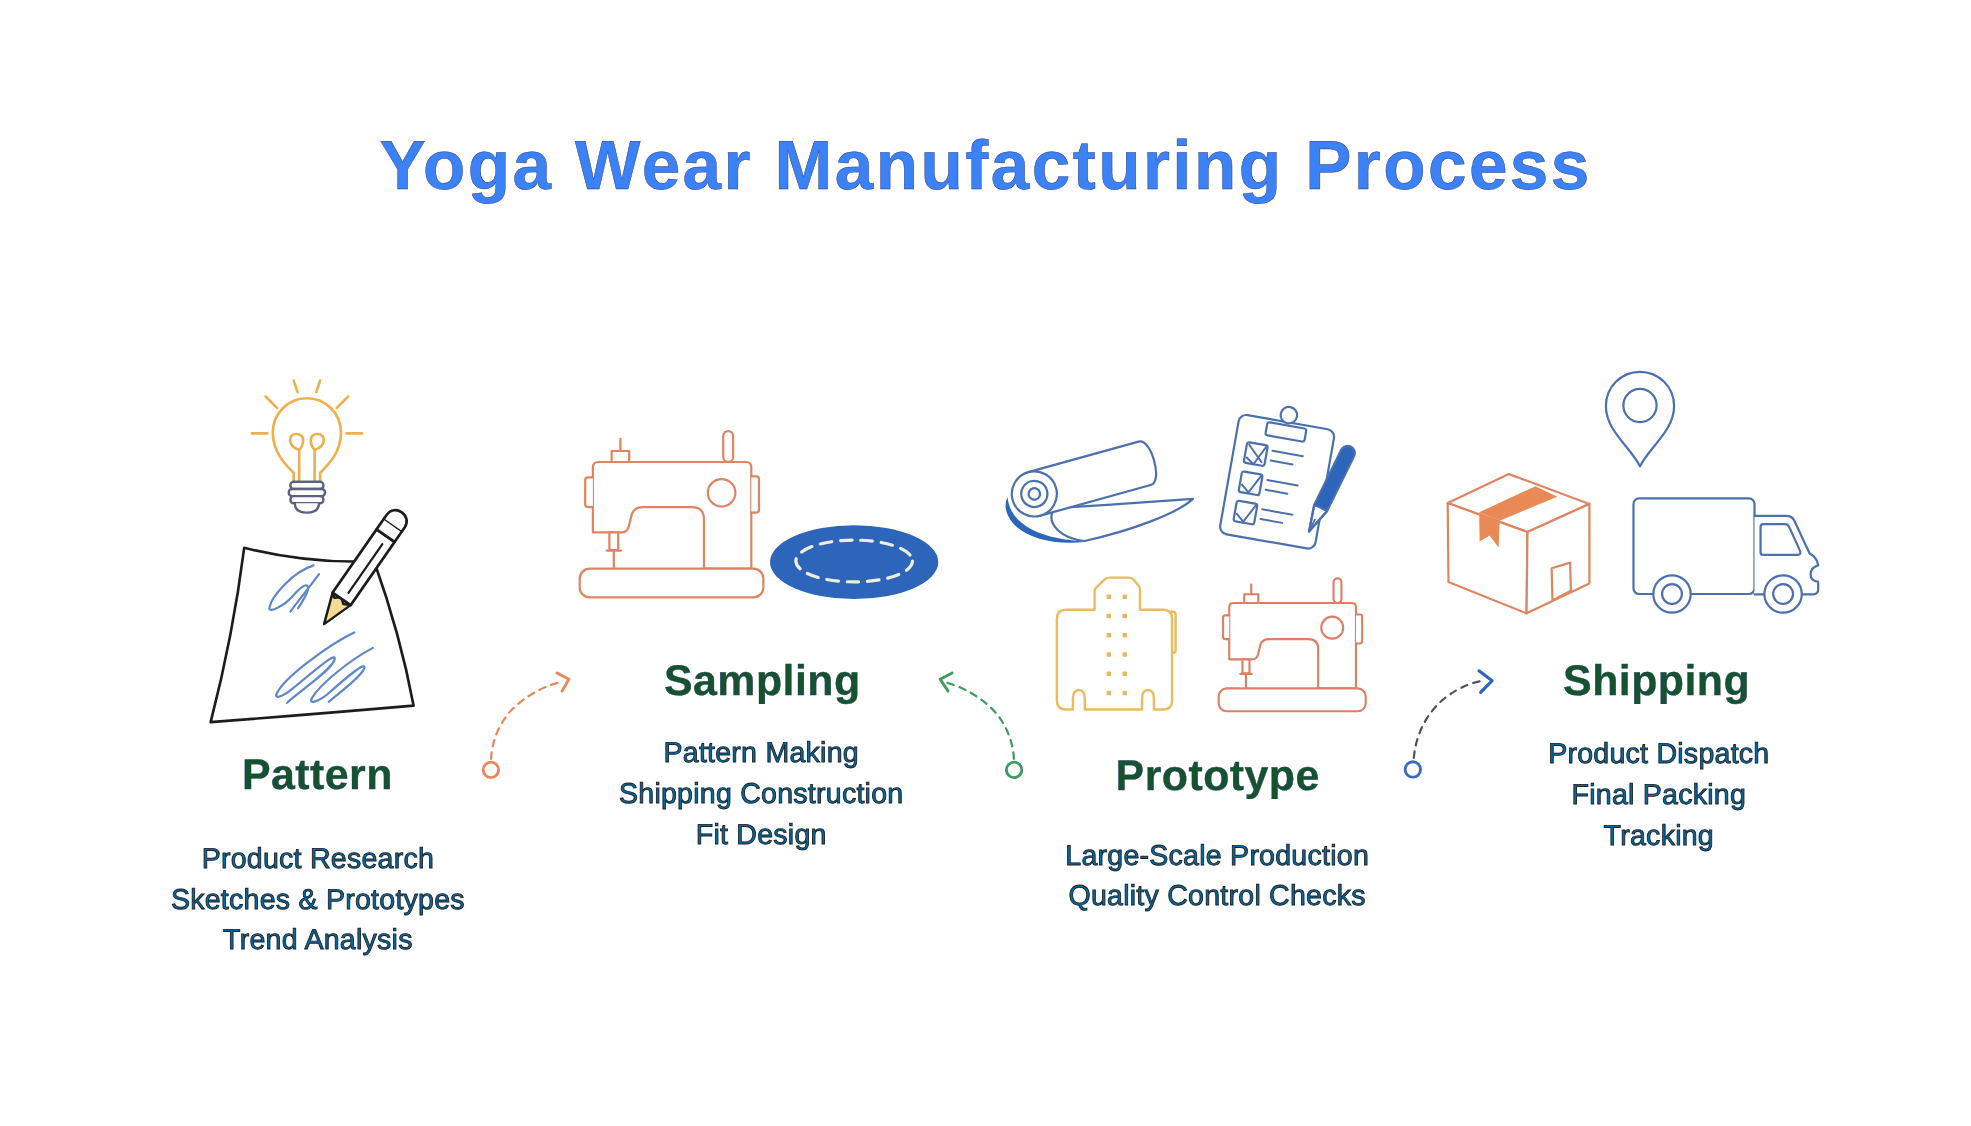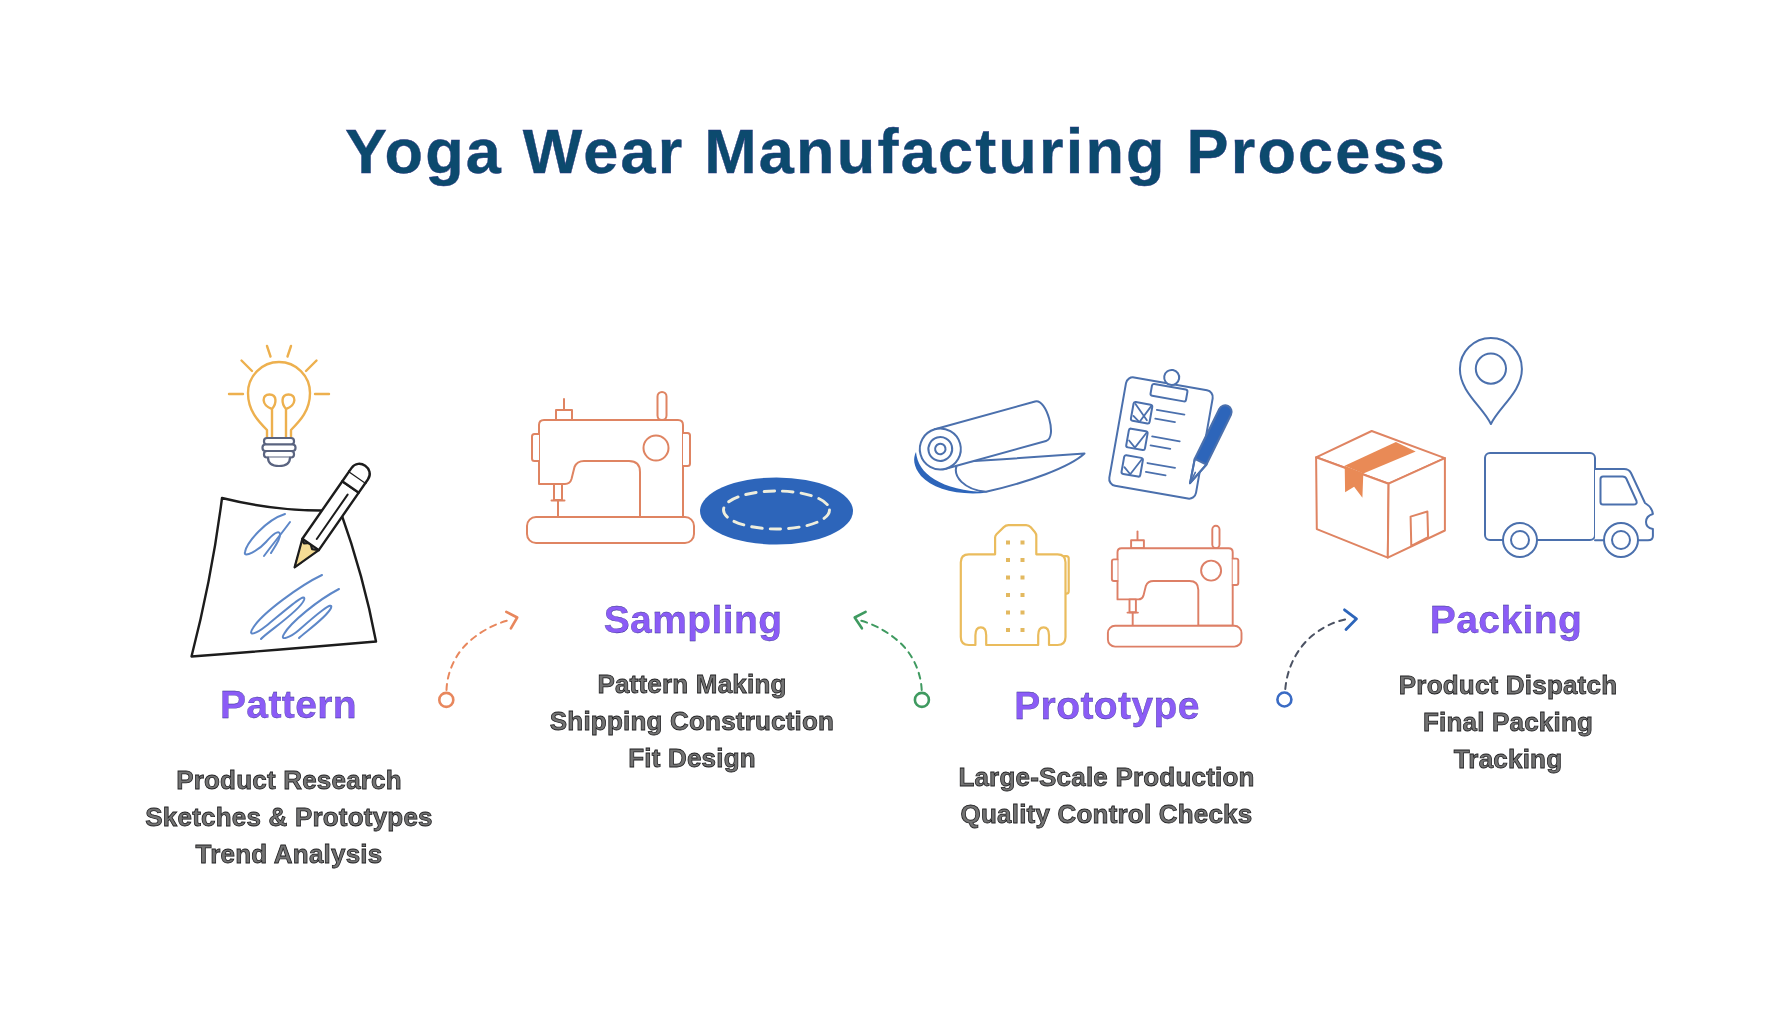--- a/index.html
+++ b/index.html
@@ -5,33 +5,33 @@
   html,body{margin:0;padding:0;}
   body{
     width:1792px;height:1024px;position:relative;overflow:hidden;
     background:#ffffff;
     font-family:"Liberation Sans",sans-serif;
   }
   .poster{position:absolute;left:0;top:0;width:1792px;height:1024px;}
   .title{
     position:absolute;left:0;top:116px;width:1792px;
     text-align:center;font-weight:700;font-size:63px;line-height:71px;
-    letter-spacing:2.2px;color:#0c4a6e;
+    letter-spacing:2.2px;color:#3b82f6;
     -webkit-text-stroke:0.4px #2e3180;
   }
   .stage-name{
     position:absolute;transform:translateX(-50%);
     font-weight:700;font-size:39px;line-height:44px;letter-spacing:0.4px;
-    color:#8b5cf6;white-space:nowrap;
+    color:#14532d;white-space:nowrap;
     -webkit-text-stroke:0.3px #2e3180;
   }
   .stage-items{
     position:absolute;transform:translateX(-50%);
-    font-weight:700;font-size:26px;line-height:37px;letter-spacing:0.2px;
-    color:#737373;text-align:center;white-space:nowrap;
+    font-weight:400;font-size:26px;line-height:37px;letter-spacing:0.2px;
+    color:#0369a1;text-align:center;white-space:nowrap;
     -webkit-text-stroke:0.8px #1d1d1f;
   }
   svg.art{position:absolute;left:0;top:0;width:1792px;height:1024px;}
 </style>
 </head>
 <body>
 
 <div class="poster">
 
   <div class="title">Yoga Wear Manufacturing Process</div>
@@ -248,20 +248,20 @@
     <div>Shipping Construction</div>
     <div>Fit Design</div>
   </div>
 
   <div class="stage-name" style="left:1107px;top:683.5px">Prototype</div>
   <div class="stage-items" style="left:1106.5px;top:758.5px">
     <div>Large-Scale Production</div>
     <div>Quality Control Checks</div>
   </div>
 
-  <div class="stage-name" style="left:1506px;top:597.5px">Packing</div>
+  <div class="stage-name" style="left:1506px;top:597.5px">Shipping</div>
   <div class="stage-items" style="left:1508px;top:667px">
     <div>Product Dispatch</div>
     <div>Final Packing</div>
     <div>Tracking</div>
   </div>
 
 </div>
 
 </body></html>

